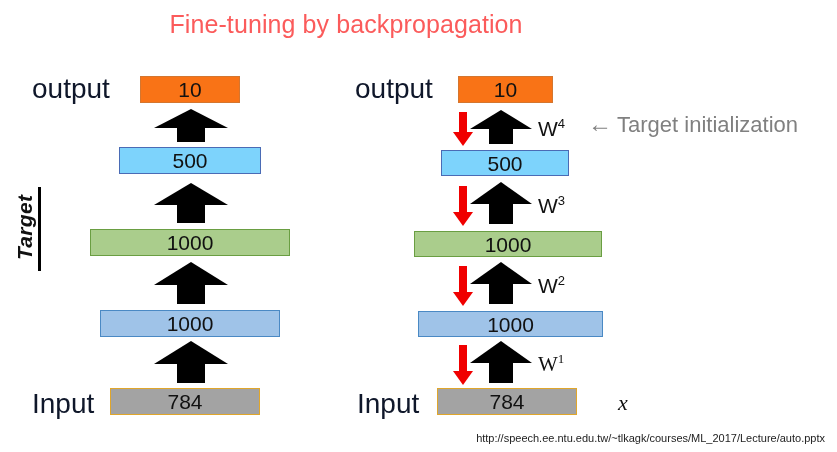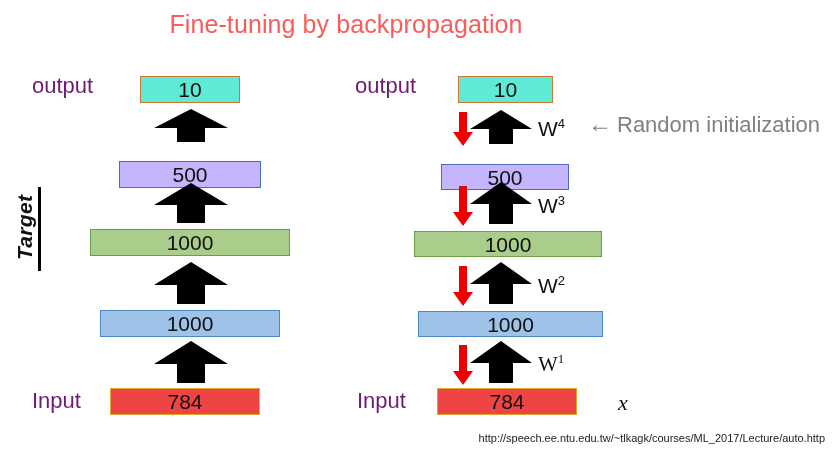--- a/index.html
+++ b/index.html
@@ -35,25 +35,25 @@
     box-sizing: border-box;
     border-width: 1.5px;
     border-style: solid;
     display: flex;
     align-items: center;
     justify-content: center;
     font-size: 21px;
     line-height: 1;
     color: #111111;
   }
-  .c-orange { background: #5eead4; border-color: #D4762F; }
-  .c-indigo { background: #c4b5fd; border-color: #4A6BB5; margin-top: 14px; }
+  .c-orange { background: #f97316; border-color: #D4762F; }
+  .c-indigo { background: #7dd3fc; border-color: #4A6BB5; }
   .c-green  { background: #AACD8C; border-color: #6A9E42; }
   .c-blue   { background: #9FC3E8; border-color: #4A89C4; }
-  .c-yellow { background: #ef4444; border-color: #E0A62B; }
+  .c-yellow { background: #a3a3a3; border-color: #E0A62B; }
 
   
   .up-arrow {
     position: absolute;
   }
   .up-arrow .shaft {
     position: absolute;
     background: #000000;
     left: 50%;
     transform: translateX(-50%);
@@ -90,23 +90,23 @@
     height: 0;
     border-style: solid;
     border-color: transparent;
     border-top-color: #F00000;
     border-bottom-width: 0;
   }
 
   
   .side-label {
     position: absolute;
-    font-size: 22px;
+    font-size: 28px;
     line-height: 1;
-    color: #701a75;
+    color: #0f172a;
     white-space: nowrap;
   }
   .w-label {
     position: absolute;
     font-size: 21px;
     line-height: 1;
     color: #111111;
     white-space: nowrap;
   }
   .w-label sup {
@@ -287,17 +287,17 @@
   </div>
   <div class="down-arrow" style="left:453px; top:345px; width:20px; height:40px;">
     <div class="shaft" style="width:8px; height:26px;"></div>
     <div class="head" style="top:26px; border-left-width:10px; border-right-width:10px; border-top-width:14px;"></div>
   </div>
   <div class="w-label" style="left:538px; top:354px;font-family:Liberation Serif, serif;">
     <span>W</span><sup>1</sup>
   </div>
 
   <div id="rand-note">
-    <span id="rand-arrow">←</span><span>Random initialization</span>
+    <span id="rand-arrow">←</span><span>Target initialization</span>
   </div>
 </div>
 
-<div id="footer-url">http://speech.ee.ntu.edu.tw/~tlkagk/courses/ML_2017/Lecture/auto.http</div>
+<div id="footer-url">http://speech.ee.ntu.edu.tw/~tlkagk/courses/ML_2017/Lecture/auto.pptx</div>
 
 </body></html>

